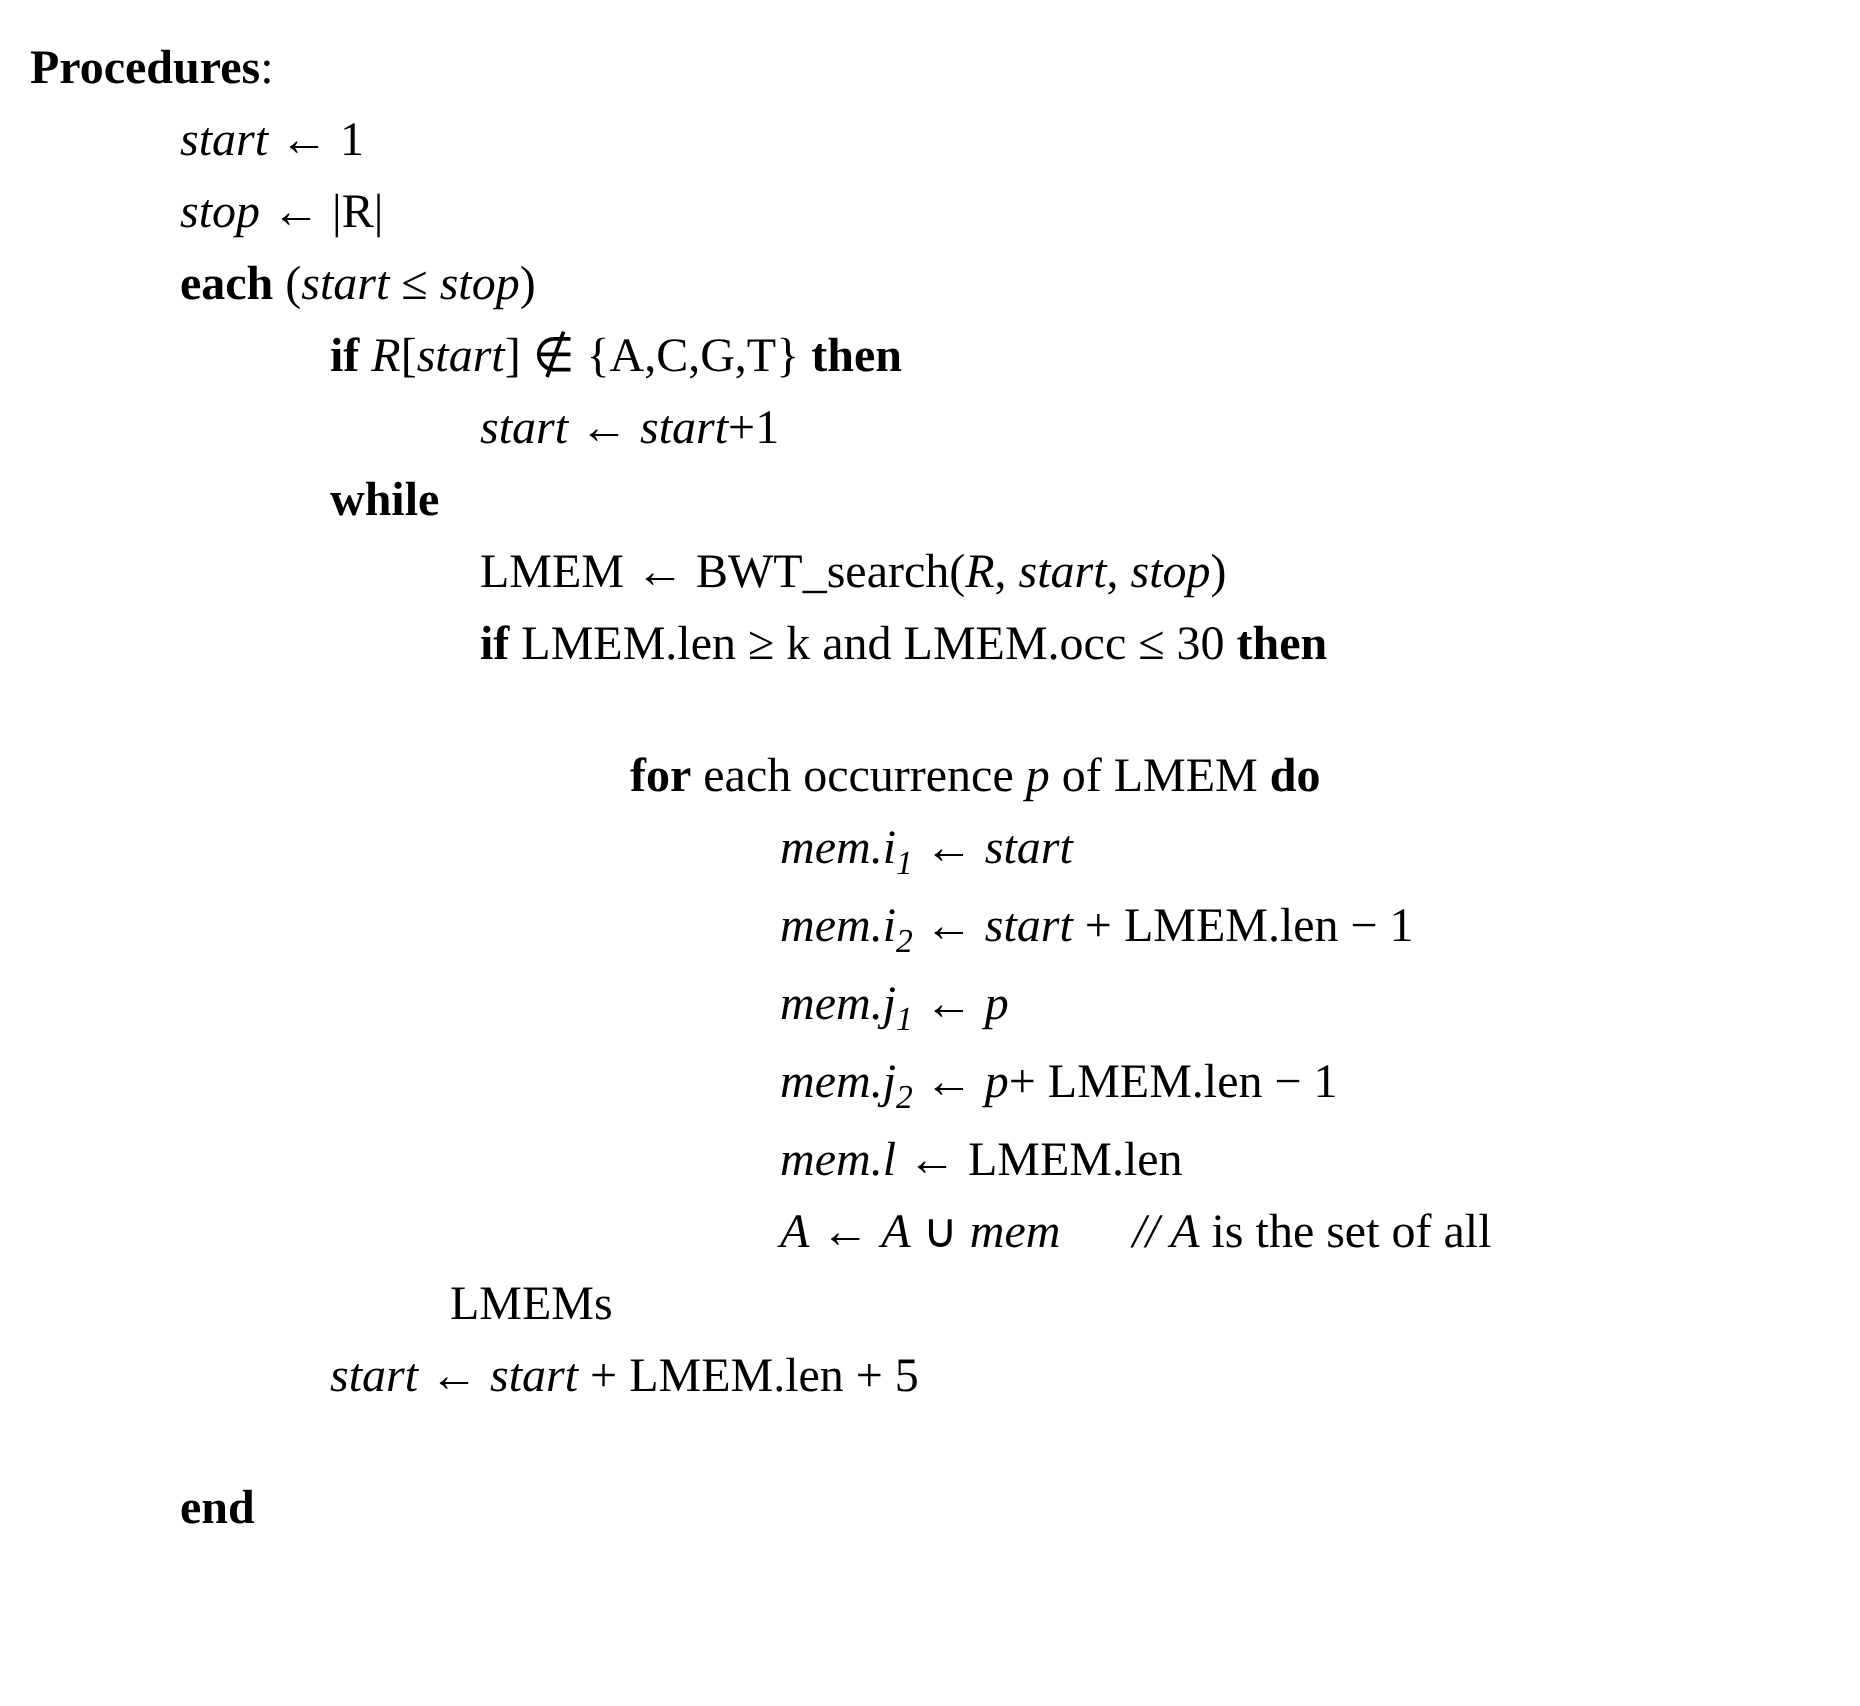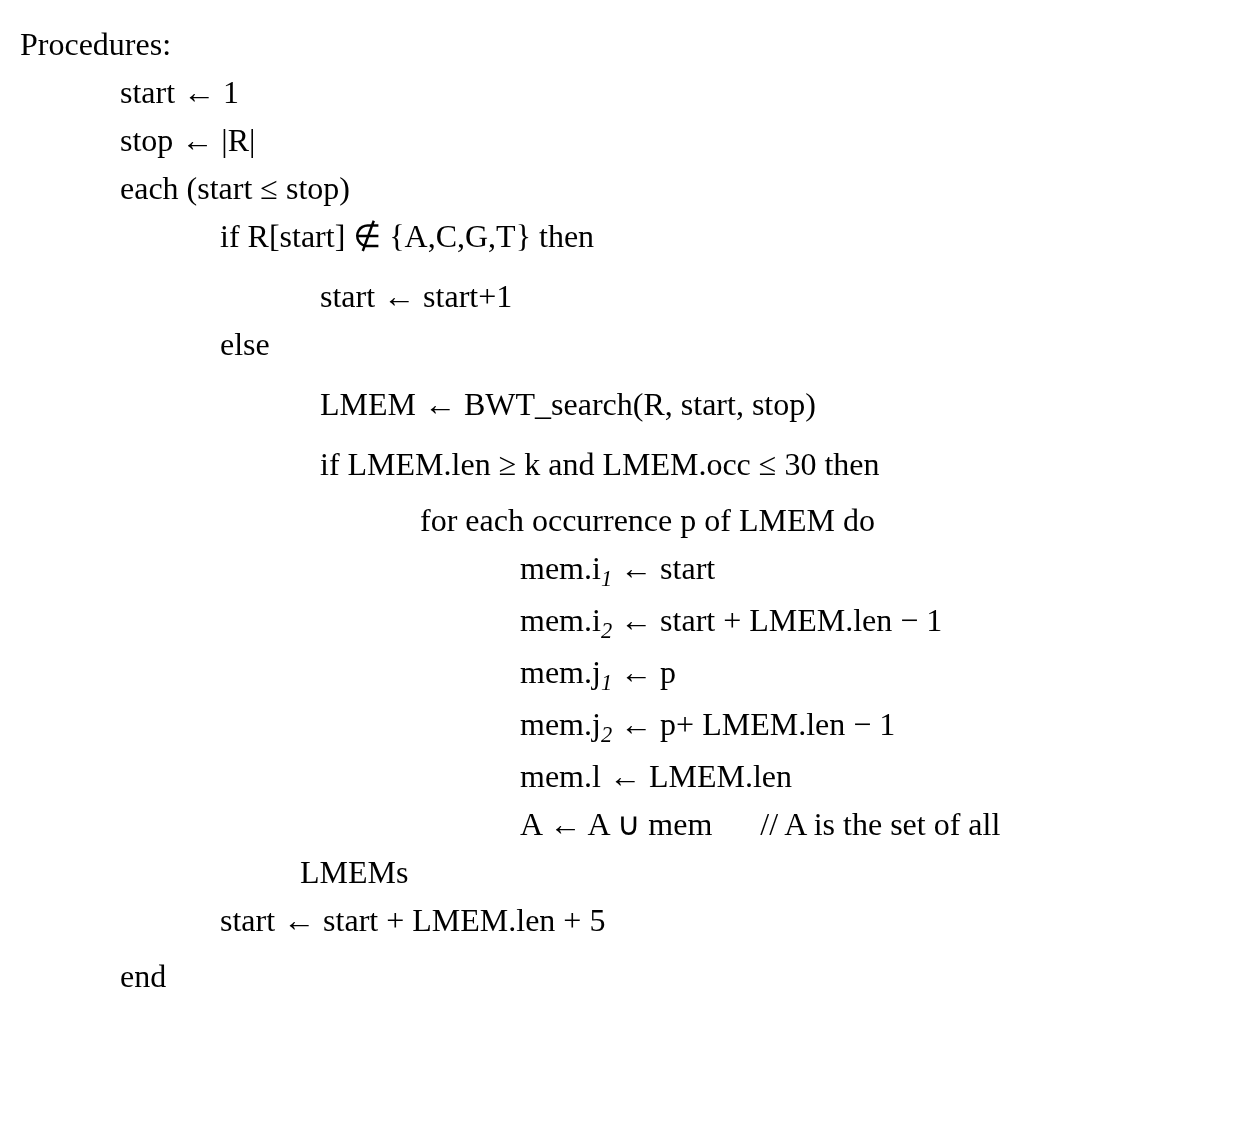--- a/index.html
+++ b/index.html
@@ -6,31 +6,31 @@
     margin: 0;
     padding: 20px;
     font-family: "Times New Roman", Times, serif;
     font-size: 32px;
     line-height: 1.5;
     color: #000;
     background: #fff;
     width: 1240px;
     box-sizing: border-box;
   }
-  .bold { font-weight: normal; }
-  .italic { }
+  .bold { font-weight: bold; }
+  .italic { font-style: italic; }
   .indent1 { padding-left: 100px; }
   .indent2 { padding-left: 200px; }
-  .indent3 { padding-left: 300px; margin-top: 12px; }
+  .indent3 { padding-left: 300px; }
   .indent4 { padding-left: 400px; }
   .indent5 { padding-left: 500px; }
   .indent2b { padding-left: 280px; }
   .sub { font-size: 0.7em; vertical-align: sub; font-style: italic; }
   .line { white-space: nowrap; }
-  .gap-above { margin-top: 8px; }
+  .gap-above { margin-top: 40px; }
 </style>
 </head>
 <body>
 
 <div class="line">
   <span class="bold">Procedures</span><span>:</span>
 </div>
 
 <div class="line indent1">
   <span class="italic">start</span>
@@ -59,21 +59,21 @@
   <span class="bold">then</span>
 </div>
 
 <div class="line indent3">
   <span class="italic">start</span>
   <span>←</span>
   <span class="italic">start</span><span>+1</span>
 </div>
 
 <div class="line indent2">
-  <span class="bold">else</span>
+  <span class="bold">while</span>
 </div>
 
 <div class="line indent3">
   <span>LMEM</span>
   <span>←</span>
   <span>BWT_search(</span><span class="italic">R</span><span>, </span><span class="italic">start</span><span>, </span><span class="italic">stop</span><span>)</span>
 </div>
 
 <div class="line indent3">
   <span class="bold">if</span>

